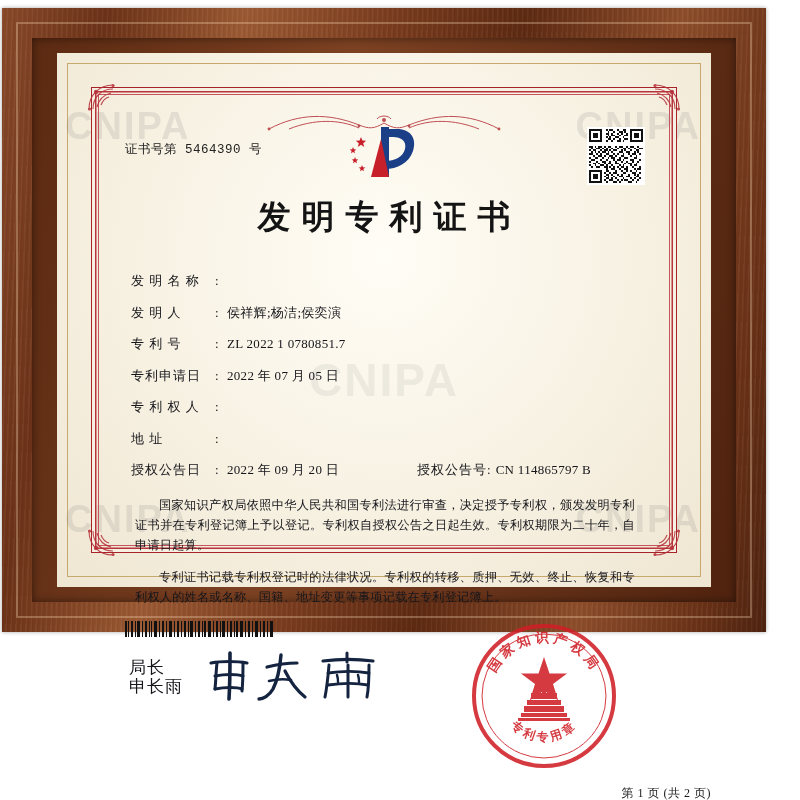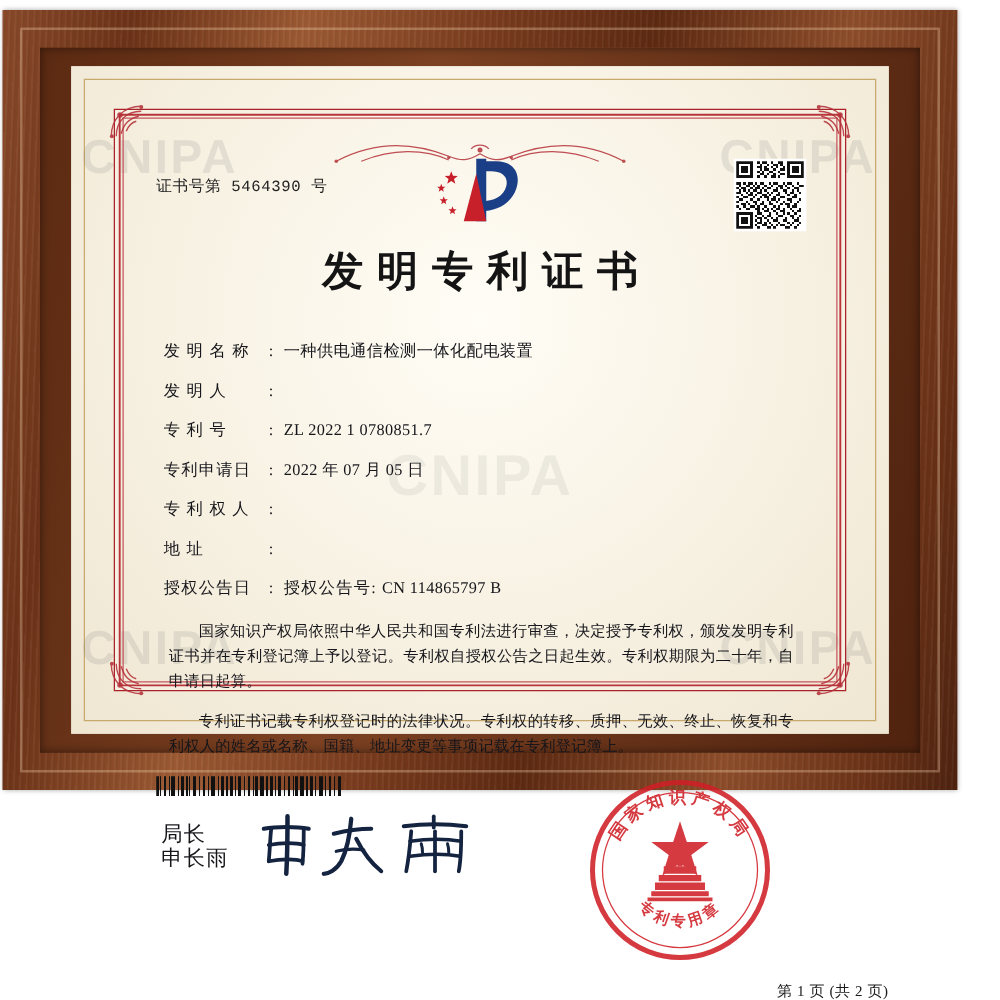--- a/index.html
+++ b/index.html
@@ -616,26 +616,26 @@
             </div>
           </div>
 
           <div class="title">发明专利证书</div>
 
           <div class="fields">
 
             <div class="field">
               <span class="lbl">发 明 名 称</span>
               <span class="colon">:</span>
-              <span class="val">一种供电通信检测一体化配电装置</span>
             </div>
 
             <div class="field">
               <span class="lbl">发 明 人</span>
               <span class="colon">:</span>
+              <span class="val">侯祥辉;杨洁;侯奕演</span>
             </div>
 
             <div class="field">
               <span class="lbl">专 利 号</span>
               <span class="colon">:</span>
               <span class="val">ZL 2022 1 0780851.7</span>
             </div>
 
             <div class="field">
               <span class="lbl">专利申请日</span>
@@ -649,20 +649,21 @@
             </div>
 
             <div class="field">
               <span class="lbl">地          址</span>
               <span class="colon">:</span>
             </div>
 
             <div class="field two-col">
               <span class="lbl">授权公告日</span>
               <span class="colon">:</span>
+              <span class="val">2022 年 09 月 20 日</span>
               <span class="lbl2">授权公告号:</span>
               <span class="val2">CN 114865797 B</span>
             </div>
           </div>
 
           <div class="paras">
             <p class="para">国家知识产权局依照中华人民共和国专利法进行审查，决定授予专利权，颁发发明专利证书并在专利登记簿上予以登记。专利权自授权公告之日起生效。专利权期限为二十年，自申请日起算。</p>
             <p class="para">专利证书记载专利权登记时的法律状况。专利权的转移、质押、无效、终止、恢复和专利权人的姓名或名称、国籍、地址变更等事项记载在专利登记簿上。</p>
           </div>
         </div>

